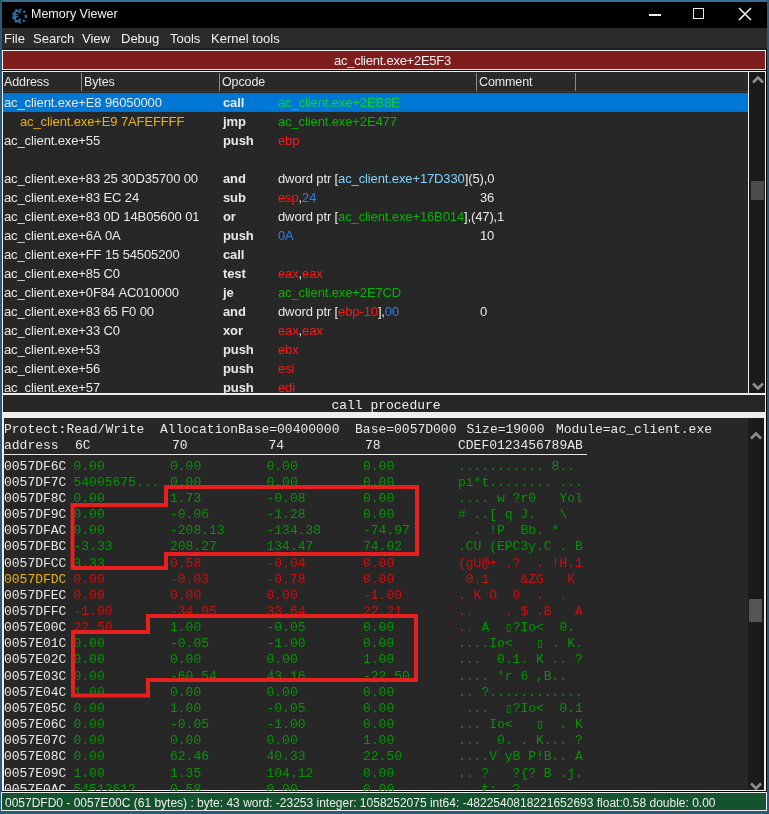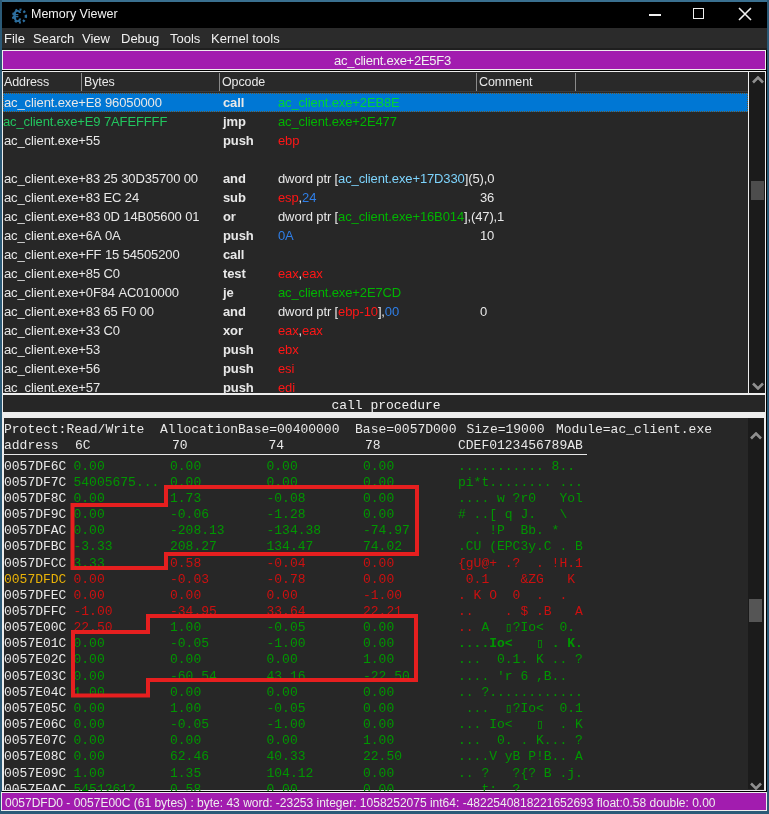--- a/index.html
+++ b/index.html
@@ -33,21 +33,21 @@
 <div style="position:absolute;left:2px;top:28px;width:765px;height:20px;background:#2b2b2b;">
   <span class="mi" style="left:2px;">File</span>
   <span class="mi" style="left:31px;">Search</span>
   <span class="mi" style="left:80px;">View</span>
   <span class="mi" style="left:119px;">Debug</span>
   <span class="mi" style="left:168px;">Tools</span>
   <span class="mi" style="left:209px;">Kernel tools</span>
 </div>
 <div style="position:absolute;left:2px;top:48px;width:765px;height:2px;background:#1f1f1f;"></div>
 
-<div style="position:absolute;left:2px;top:50px;width:764px;height:20px;background:#a21caf;border:1px solid #ededed;text-align:center;padding-left:17px;">
+<div style="position:absolute;left:2px;top:50px;width:764px;height:20px;background:#7f1d1d;border:1px solid #ededed;text-align:center;padding-left:17px;">
   <span style="font-size:13px;line-height:18px;color:#f0f0f0;letter-spacing:-0.25px;">ac_client.exe+2E5F3</span>
 </div>
 
 <div style="position:absolute;left:2px;top:71px;width:764px;height:323px;background:#272727;border:1px solid #ededed;overflow:hidden;">
 
   <div style="position:absolute;left:0;top:0;width:745px;height:20px;background:#292929;border-bottom:1px solid #3a3a3a;">
     <span class="dt" style="left:1px;top:2.5px;color:#e8e8e8;font-size:12.5px;">Address</span>
     <span class="dt" style="left:81px;top:2.5px;color:#e8e8e8;font-size:12.5px;">Bytes</span>
     <span class="dt" style="left:219px;top:2.5px;color:#e8e8e8;font-size:12.5px;">Opcode</span>
     <span class="dt" style="left:476px;top:2.5px;color:#e8e8e8;font-size:12.5px;">Comment</span>
@@ -55,21 +55,21 @@
     <div style="position:absolute;left:216px;top:1px;width:1px;height:18px;background:#8a8a8a;"></div>
     <div style="position:absolute;left:473px;top:1px;width:1px;height:18px;background:#8a8a8a;"></div>
     <div style="position:absolute;left:572px;top:1px;width:1px;height:18px;background:#8a8a8a;"></div>
   </div>
 <div class="selrow" style="position:absolute;left:0;top:21px;width:745px;height:19px;">
       <span class="dt" style="left:1px;color:#e8e8e8">ac_client.exe+E8&nbsp;96050000</span>
       <span class="dt b" style="left:220px;color:#e8e8e8">call</span>
       <span class="dt" style="left:275px;"><span style="color:#00d435">ac_client.exe+2EB8E</span></span>
     </div>
 <div style="position:absolute;left:0;top:40px;width:745px;height:19px;">
-      <span class="dt" style="left:0;color:#22c55e">ac_client.exe+E9&nbsp;7AFEFFFF</span>
+      <span class="dt" style="left:17px;color:#eab308">ac_client.exe+E9&nbsp;7AFEFFFF</span>
       <span class="dt b" style="left:220px;color:#e8e8e8">jmp</span>
       <span class="dt" style="left:275px;"><span style="color:#00b400">ac_client.exe+2E477</span></span>
     </div>
 <div style="position:absolute;left:0;top:59px;width:745px;height:19px;">
       <span class="dt" style="left:1px;color:#e8e8e8">ac_client.exe+55</span>
       <span class="dt b" style="left:220px;color:#e8e8e8">push</span>
       <span class="dt" style="left:275px;"><span style="color:#ff1616">ebp</span></span>
     </div>
 <div style="position:absolute;left:0;top:97px;width:745px;height:19px;">
       <span class="dt" style="left:1px;color:#e8e8e8">ac_client.exe+83&nbsp;25&nbsp;30D35700&nbsp;00</span>
@@ -252,21 +252,21 @@
       <span class="hx" style="left:264.5px;color:#009600">-0.05</span>
       <span class="hx" style="left:361px;color:#009600">0.00</span>
       <span class="hx" style="left:456px;"><span style="color:#cc1010">..</span><span style="color:#009600">&nbsp;A&nbsp;&nbsp;▯?Io&lt;&nbsp;&nbsp;0.</span></span>
     </div>
 <div style="position:absolute;left:0;top:223.3px;width:745px;height:16px;">
       <span class="hx" style="left:2px;color:#e8e8e8">0057E01C</span>
       <span class="hx" style="left:71.5px;color:#009600">0.00</span>
       <span class="hx" style="left:168px;color:#009600">-0.05</span>
       <span class="hx" style="left:264.5px;color:#009600">-1.00</span>
       <span class="hx" style="left:361px;color:#009600">0.00</span>
-      <span class="hx" style="left:456px;font-weight:bold;"><span style="color:#009600">....Io&lt;&nbsp;&nbsp;&nbsp;▯&nbsp;.&nbsp;K.</span></span>
+      <span class="hx" style="left:456px;"><span style="color:#009600">....Io&lt;&nbsp;&nbsp;&nbsp;▯&nbsp;.&nbsp;K.</span></span>
     </div>
 <div style="position:absolute;left:0;top:239.4px;width:745px;height:16px;">
       <span class="hx" style="left:2px;color:#e8e8e8">0057E02C</span>
       <span class="hx" style="left:71.5px;color:#009600">0.00</span>
       <span class="hx" style="left:168px;color:#009600">0.00</span>
       <span class="hx" style="left:264.5px;color:#009600">0.00</span>
       <span class="hx" style="left:361px;color:#009600">1.00</span>
       <span class="hx" style="left:456px;"><span style="color:#009600">...&nbsp;&nbsp;0.1.&nbsp;K&nbsp;..&nbsp;?</span></span>
     </div>
 <div style="position:absolute;left:0;top:255.6px;width:745px;height:16px;">
@@ -341,15 +341,15 @@
     <svg style="position:absolute;left:2px;top:14px;" width="12" height="8" viewBox="0 0 12 8">
         <path d="M1,6.5 L6,1.5 L11,6.5" stroke="#8f8f8f" stroke-width="2.6" fill="none"></path>
       </svg>
     <div style="position:absolute;left:1px;top:181px;width:13px;height:23px;background:#555;"></div>
     <svg style="position:absolute;left:2px;top:364px;" width="12" height="8" viewBox="0 0 12 8">
         <path d="M1,1.5 L6,6.5 L11,1.5" stroke="#8f8f8f" stroke-width="2.6" fill="none"></path>
       </svg>
   </div>
 </div>
 
-<div style="position:absolute;left:1px;top:792px;width:766px;height:19px;background:#a21caf;border:1px solid #ededed;">
+<div style="position:absolute;left:1px;top:792px;width:766px;height:19px;background:#14532d;border:1px solid #ededed;">
   <span style="position:absolute;left:3px;top:2.5px;font-size:12px;color:#ededed;white-space:pre;">0057DFD0 - 0057E00C (61 bytes) : byte: 43 word: -23253 integer: 1058252075 int64: -4822540818221652693 float:0.58 double: 0.00</span>
 </div>
 
 </body></html>

